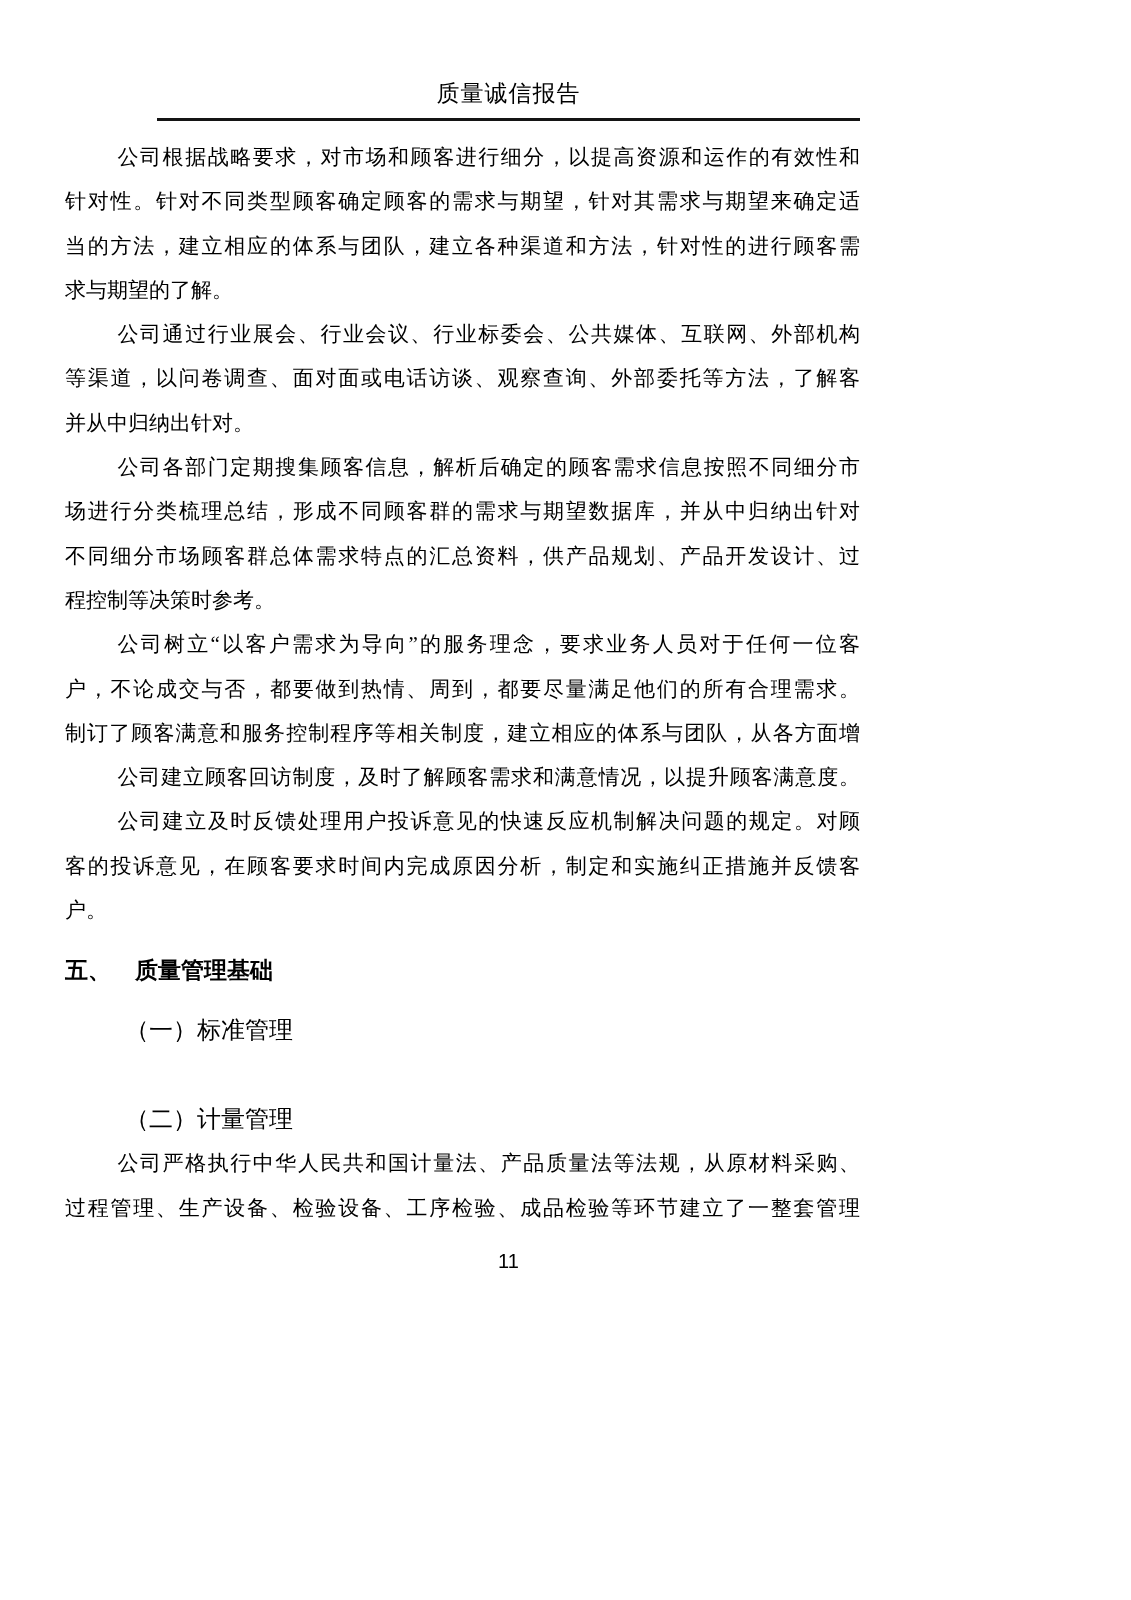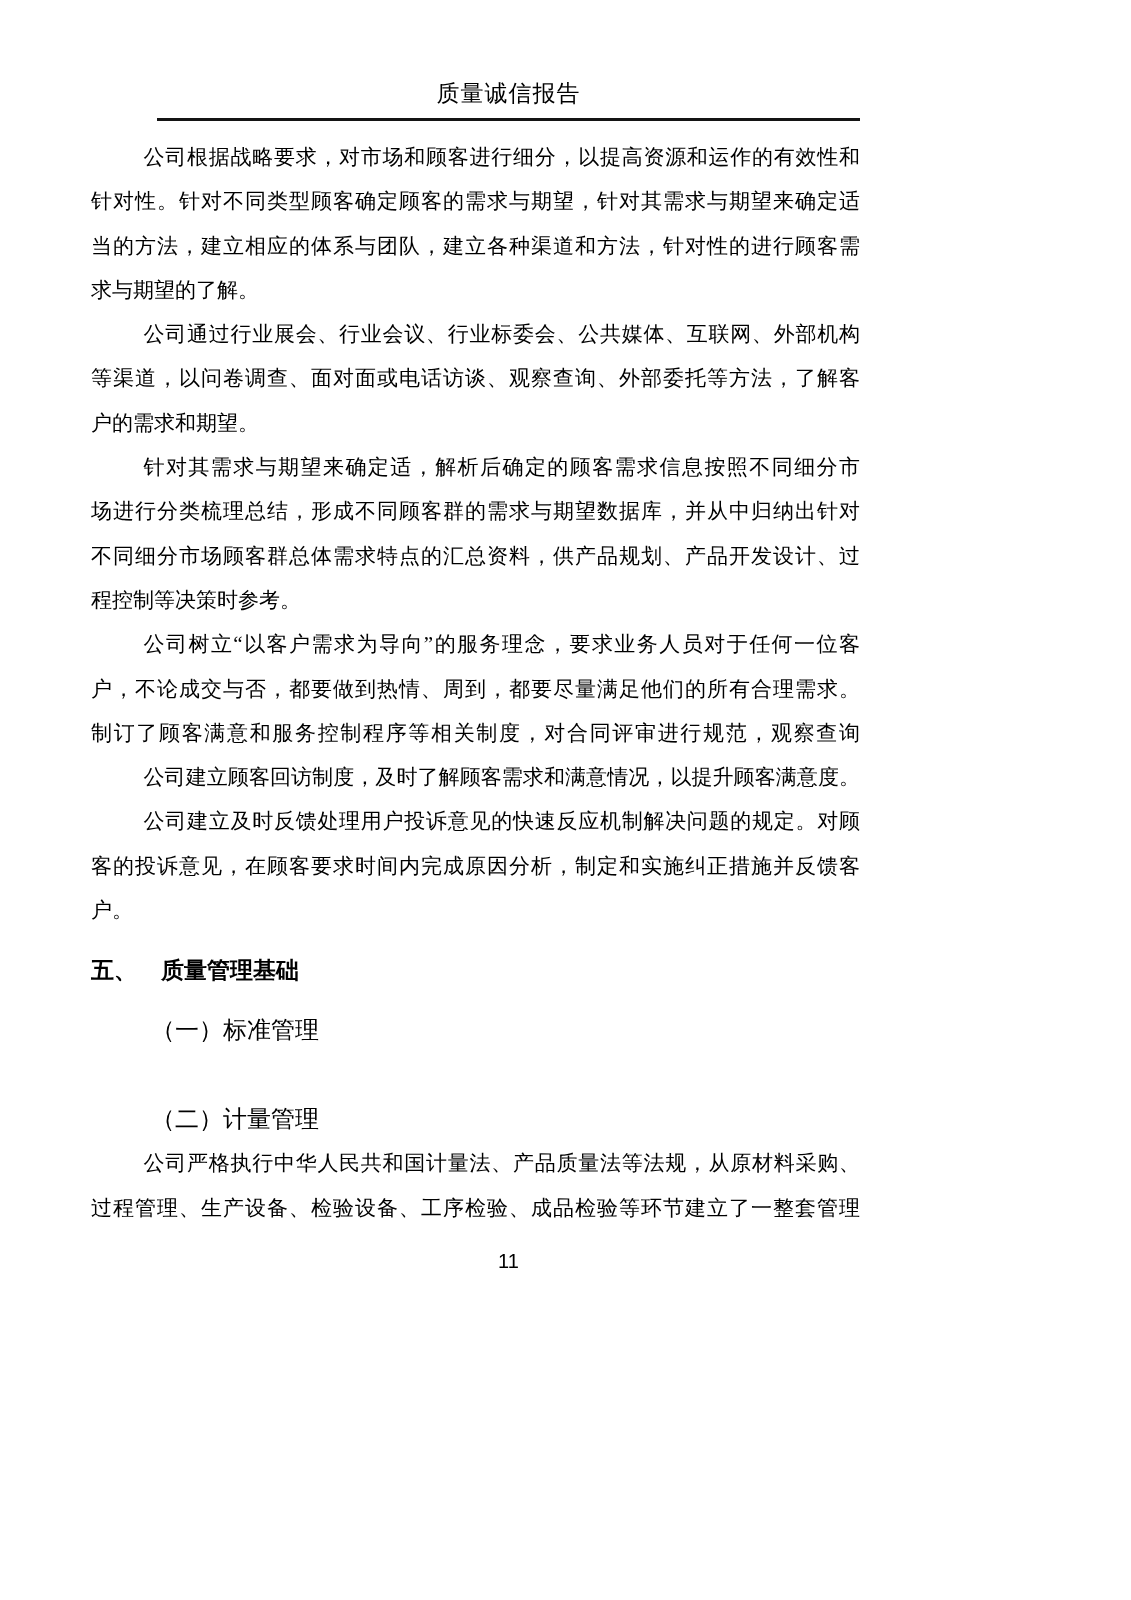--- a/index.html
+++ b/index.html
@@ -24,21 +24,21 @@
     font-size:23px;
     line-height:28px;
     letter-spacing:1px;
   }
   .header-rule{
     margin:10px 157px 0 157px;
     border-bottom:3px solid var(--rule);
     height:0;
   }
   .doc-body{
-    margin:14px 157px 0 91px;
+    margin:14px 157px 0 65px;
   }
   .line{
     font-size:21px;
     line-height:44.3px;
     height:44.3px;
     overflow:hidden;
     white-space:normal;
   }
   .line.just{
     text-align:justify;
@@ -85,32 +85,32 @@
   <div class="doc-body" id="doc-body">
       <div class="para">
         <div class="line just indent">公司根据战略要求，对市场和顾客进行细分，以提高资源和运作的有效性和</div>
         <div class="line just">针对性。针对不同类型顾客确定顾客的需求与期望，针对其需求与期望来确定适</div>
         <div class="line just">当的方法，建立相应的体系与团队，建立各种渠道和方法，针对性的进行顾客需</div>
         <div class="line">求与期望的了解。</div>
       </div>
       <div class="para">
         <div class="line just indent">公司通过行业展会、行业会议、行业标委会、公共媒体、互联网、外部机构</div>
         <div class="line just">等渠道，以问卷调查、面对面或电话访谈、观察查询、外部委托等方法，了解客</div>
-        <div class="line">户的需求和期望。</div>
+        <div class="line">并从中归纳出针对。</div>
       </div>
       <div class="para">
-        <div class="line just indent">针对其需求与期望来确定适，解析后确定的顾客需求信息按照不同细分市</div>
+        <div class="line just indent">公司各部门定期搜集顾客信息，解析后确定的顾客需求信息按照不同细分市</div>
         <div class="line just">场进行分类梳理总结，形成不同顾客群的需求与期望数据库，并从中归纳出针对</div>
         <div class="line just">不同细分市场顾客群总体需求特点的汇总资料，供产品规划、产品开发设计、过</div>
         <div class="line">程控制等决策时参考。</div>
       </div>
       <div class="para">
         <div class="line just indent">公司树立“以客户需求为导向”的服务理念，要求业务人员对于任何一位客</div>
         <div class="line just">户，不论成交与否，都要做到热情、周到，都要尽量满足他们的所有合理需求。</div>
-        <div class="line just">制订了顾客满意和服务控制程序等相关制度，对合同评审进行规范，观察查询</div>
+        <div class="line just">制订了顾客满意和服务控制程序等相关制度，建立相应的体系与团队，从各方面增</div>
       </div>
       <div class="para">
         <div class="line just indent">公司建立顾客回访制度，及时了解顾客需求和满意情况，以提升顾客满意度。</div>
       </div>
       <div class="para">
         <div class="line just indent">公司建立及时反馈处理用户投诉意见的快速反应机制解决问题的规定。对顾</div>
         <div class="line just">客的投诉意见，在顾客要求时间内完成原因分析，制定和实施纠正措施并反馈客</div>
         <div class="line">户。</div>
       </div>
       <div class="h1"><span class="h1-num">五、</span><span>质量管理基础</span></div>

